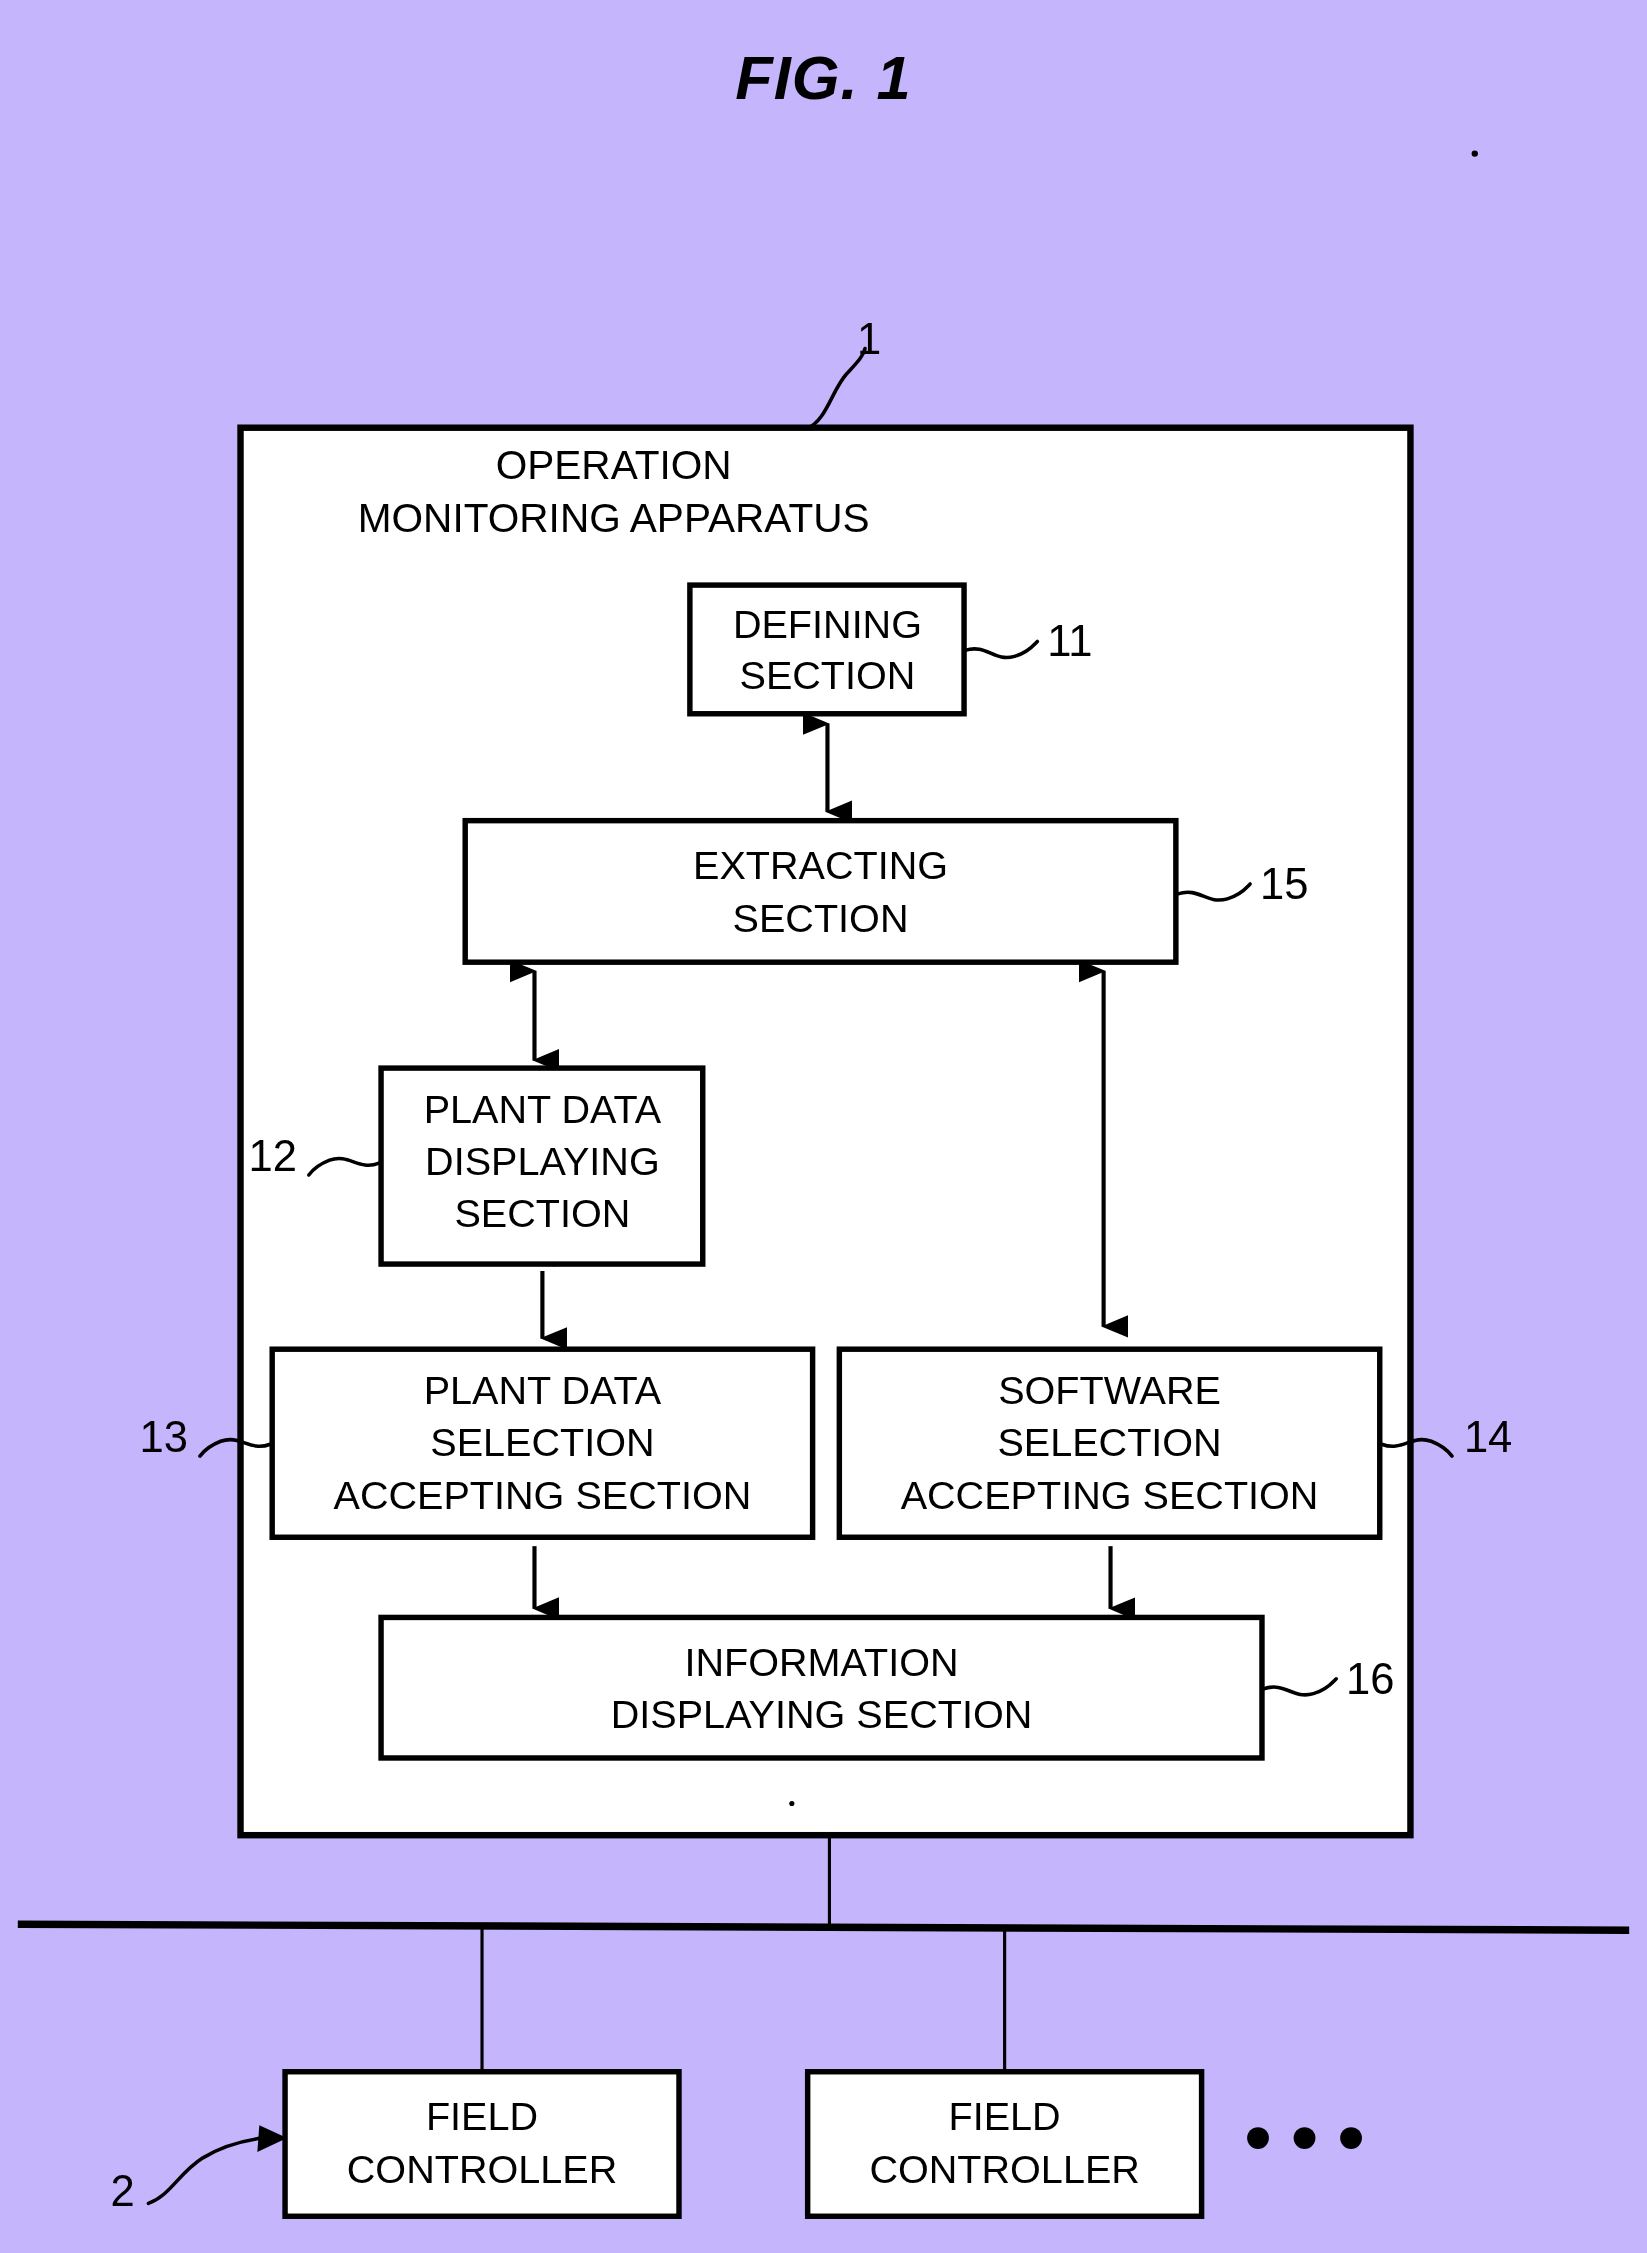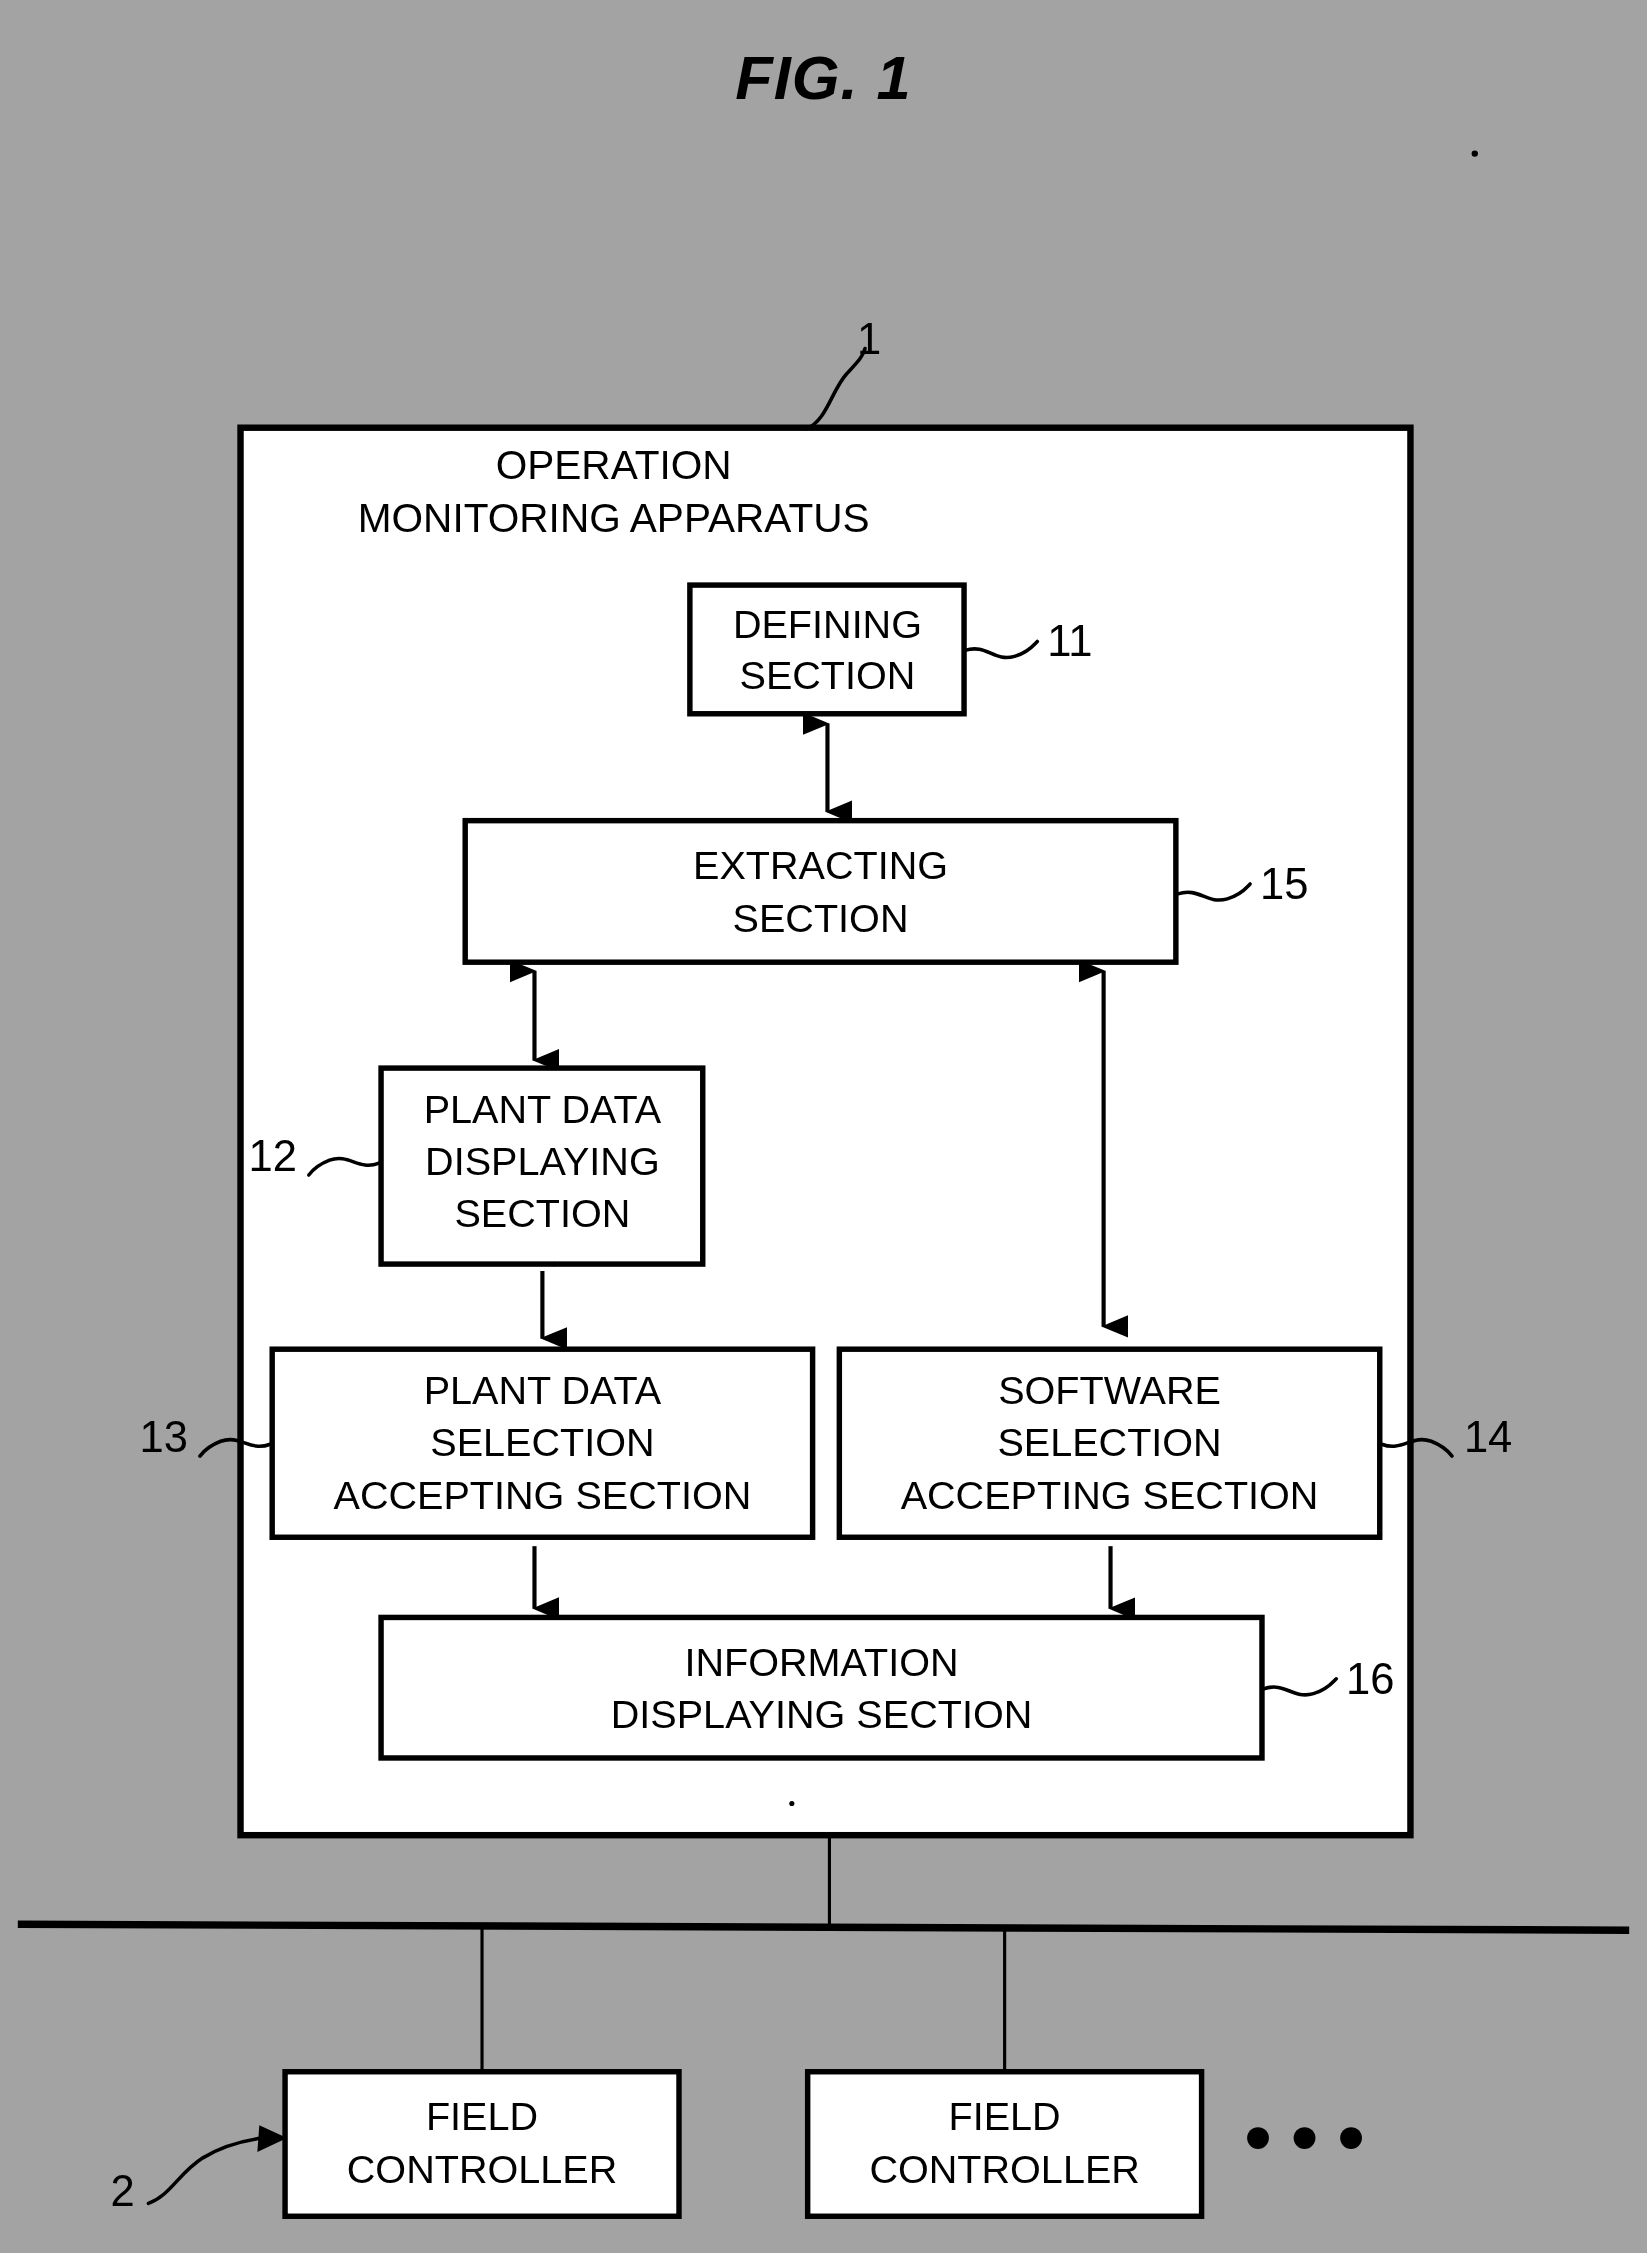--- a/index.html
+++ b/index.html
@@ -11,21 +11,21 @@
     width: 1647px;
     height: 2253px;
     overflow: hidden;
     font-family: "Liberation Sans", sans-serif;
     color: #000000;
   }
   #figure-root {
     position: relative;
     width: 1647px;
     height: 2253px;
-    background: #a3a3a3;
+    background: #c4b5fd;
   }
   svg#diagram {
     position: absolute;
     top: 0;
     left: 0;
     width: 1647px;
     height: 2253px;
   }
   .fig-title {
     font-family: "Liberation Sans", sans-serif;

